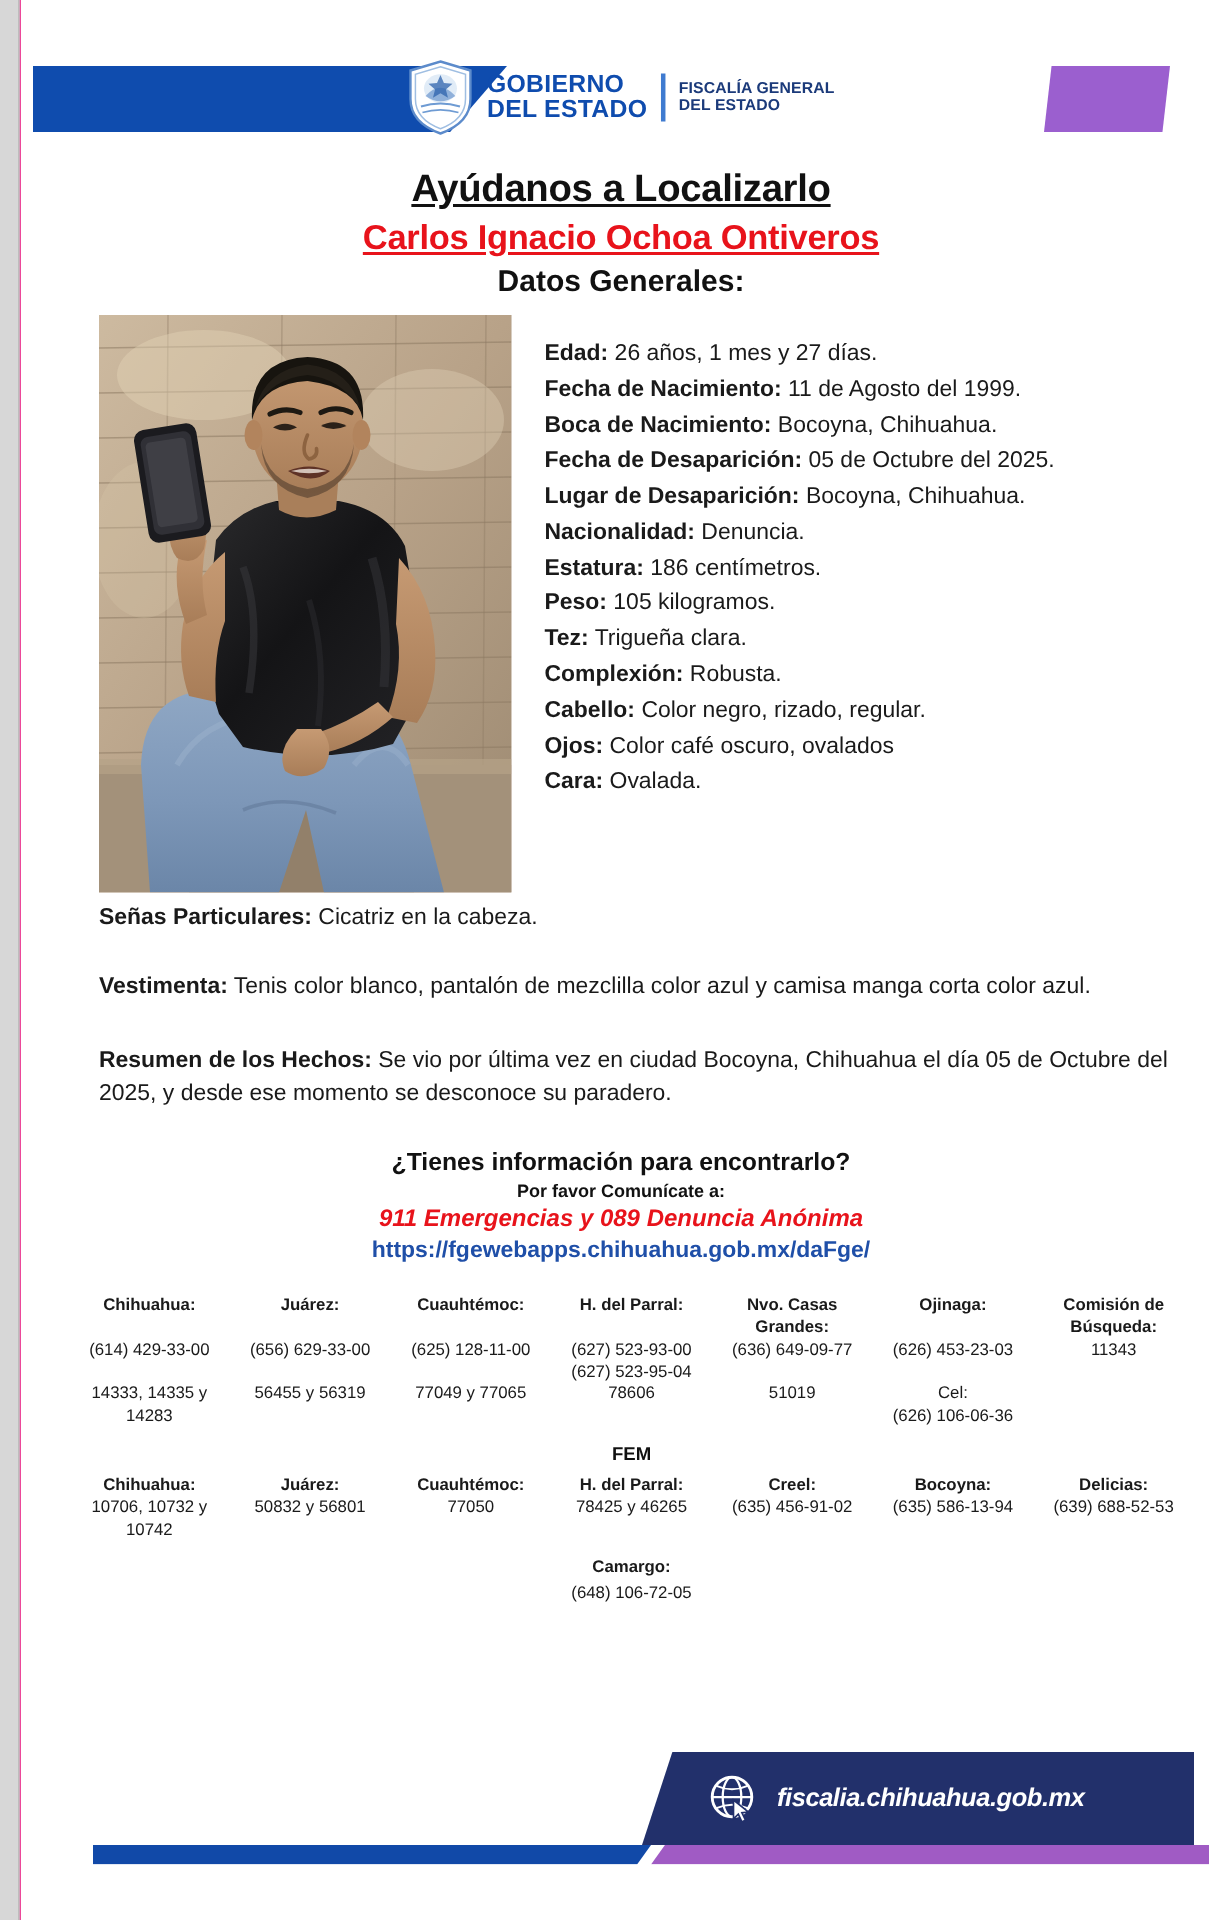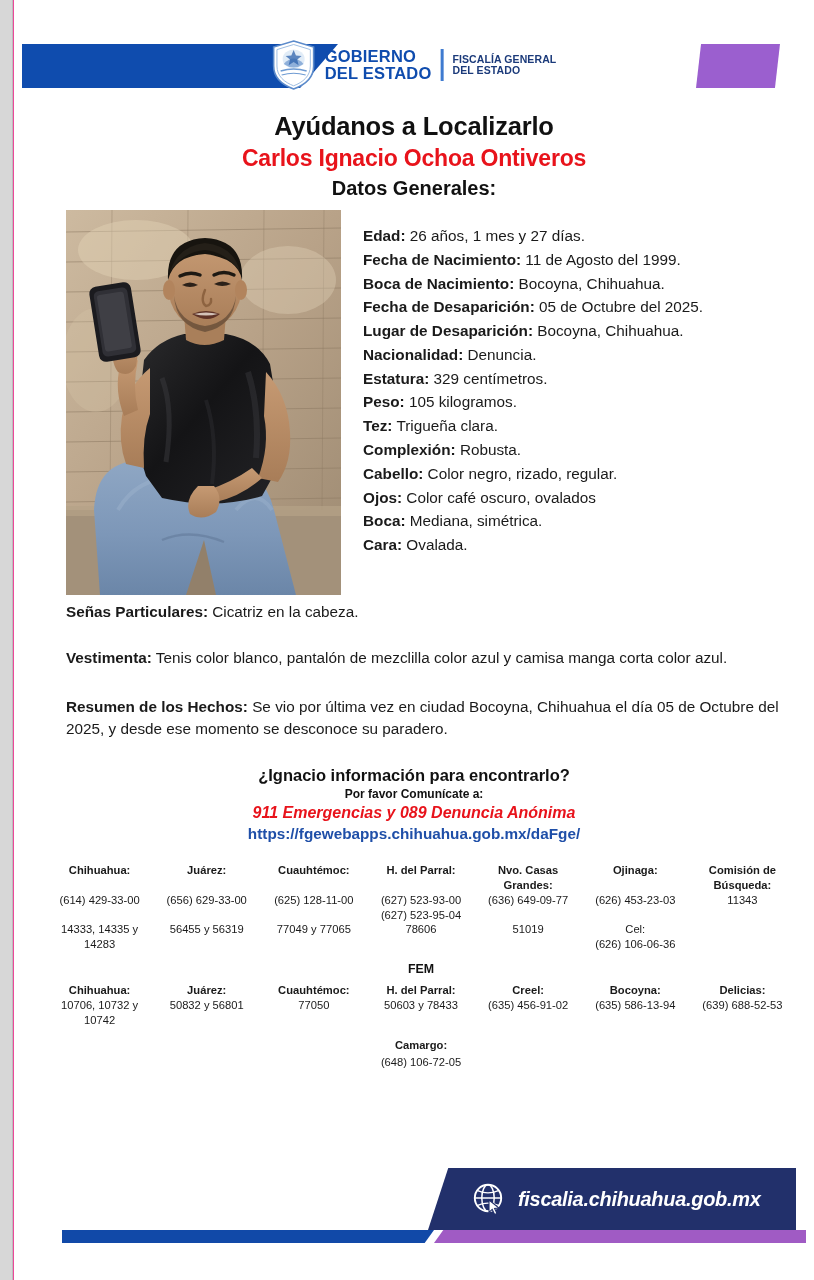--- a/index.html
+++ b/index.html
@@ -78,28 +78,30 @@
   }
 
   
   .title-main {
     text-align: center;
     font-size: 25.5px;
     font-weight: bold;
     color: #111;
     margin: 0 0 4px;
     letter-spacing: -.2px;
+    text-decoration: underline;
   }
   .title-name {
     text-align: center;
     font-size: 23px;
     font-weight: bold;
     color: #E8131B;
     margin: 0 0 5px;
     letter-spacing: -.2px;
+    text-decoration: underline;
   }
   .title-sub {
     text-align: center;
     font-size: 20px;
     font-weight: bold;
     color: #111;
     margin: 0 0 10px;
   }
 
   
@@ -206,21 +208,21 @@
     position: absolute;
     right: 18px; top: 6px;
     width: 368px; height: 62px;
     background: #22306B;
     clip-path: polygon(5.5% 0, 100% 0, 100% 100%, 0 100%);
     display: flex; align-items: center; gap: 12px;
     padding-left: 44px;
   }
   .globe { flex: 0 0 auto; }
   .foot-url {
-    font-size: 20px;
+    font-size: 17px;
     font-weight: bold;
     font-style: italic;
     color: #ffffff;
     letter-spacing: -.3px;
     white-space: nowrap;
   }
   .foot-bar {
     position: absolute;
     left: 48px; right: 8px; top: 68px;
     height: 13px;
@@ -401,60 +403,57 @@
         <div class="data-line">
           <b>Fecha de Desaparición:</b><span>  05 de Octubre del 2025.</span>
         </div>
         <div class="data-line">
           <b>Lugar de Desaparición:</b><span> Bocoyna, Chihuahua.</span>
         </div>
         <div class="data-line">
           <b>Nacionalidad:</b><span> Denuncia.</span>
         </div>
         <div class="data-line">
-          <b>Estatura:</b><span> 329 centímetros.</span>
+          <b>Estatura:</b><span> 186 centímetros.</span>
         </div>
         <div class="data-line">
           <b>Peso:</b><span> 105 kilogramos.</span>
         </div>
         <div class="data-line">
           <b>Tez:</b><span>  Trigueña clara.</span>
         </div>
         <div class="data-line">
           <b>Complexión:</b><span> Robusta.</span>
         </div>
         <div class="data-line">
           <b>Cabello:</b><span>  Color negro, rizado, regular.</span>
         </div>
         <div class="data-line">
           <b>Ojos:</b><span> Color  café oscuro, ovalados</span>
-        </div>
-        <div class="data-line">
-          <b>Boca:</b><span> Mediana, simétrica.</span>
         </div>
         <div class="data-line">
           <b>Cara:</b><span> Ovalada.</span>
         </div>
       </div>
     </div>
 
     <div class="para-wrap">
       <p class="para senas">
         <b>Señas Particulares:</b><span> Cicatriz en la cabeza.</span>
       </p>
       <p class="para vestimenta">
         <b>Vestimenta:</b><span>  Tenis color blanco, pantalón de mezclilla color azul y camisa manga corta color azul.</span>
       </p>
       <p class="para resumen">
         <b>Resumen de los Hechos:</b><span> Se vio por última vez en ciudad Bocoyna, Chihuahua el día  05 de Octubre del 2025, y desde ese momento se desconoce su paradero.</span>
       </p>
     </div>
 
     <div class="cta">
-      <p class="cta-q">¿Ignacio información para encontrarlo?</p>
+      <p class="cta-q">¿Tienes información para encontrarlo?</p>
       <p class="cta-c">Por favor Comunícate a:</p>
       <p class="cta-red">911 Emergencias y 089 Denuncia Anónima</p>
       <p class="cta-url">https://fgewebapps.chihuahua.gob.mx/daFge/</p>
     </div>
 
     <div class="phones">
 
       <table class="ptable">
         <tbody>
           <tr>
@@ -499,21 +498,21 @@
             <td class="hd">Cuauhtémoc:</td>
             <td class="hd">H. del Parral:</td>
             <td class="hd">Creel:</td>
             <td class="hd">Bocoyna:</td>
             <td class="hd">Delicias:</td>
           </tr>
           <tr>
             <td class="nums">10706, 10732 y 10742</td>
             <td class="nums">50832 y 56801</td>
             <td class="nums">77050</td>
-            <td class="nums">50603 y 78433</td>
+            <td class="nums">78425 y 46265</td>
             <td class="nums">(635) 456-91-02</td>
             <td class="nums">(635) 586-13-94</td>
             <td class="nums">(639) 688-52-53</td>
           </tr>
         </tbody>
       </table>
 
       <div class="camargo">
         <p class="ch">Camargo:</p>
         <p class="cn">(648) 106-72-05</p>

